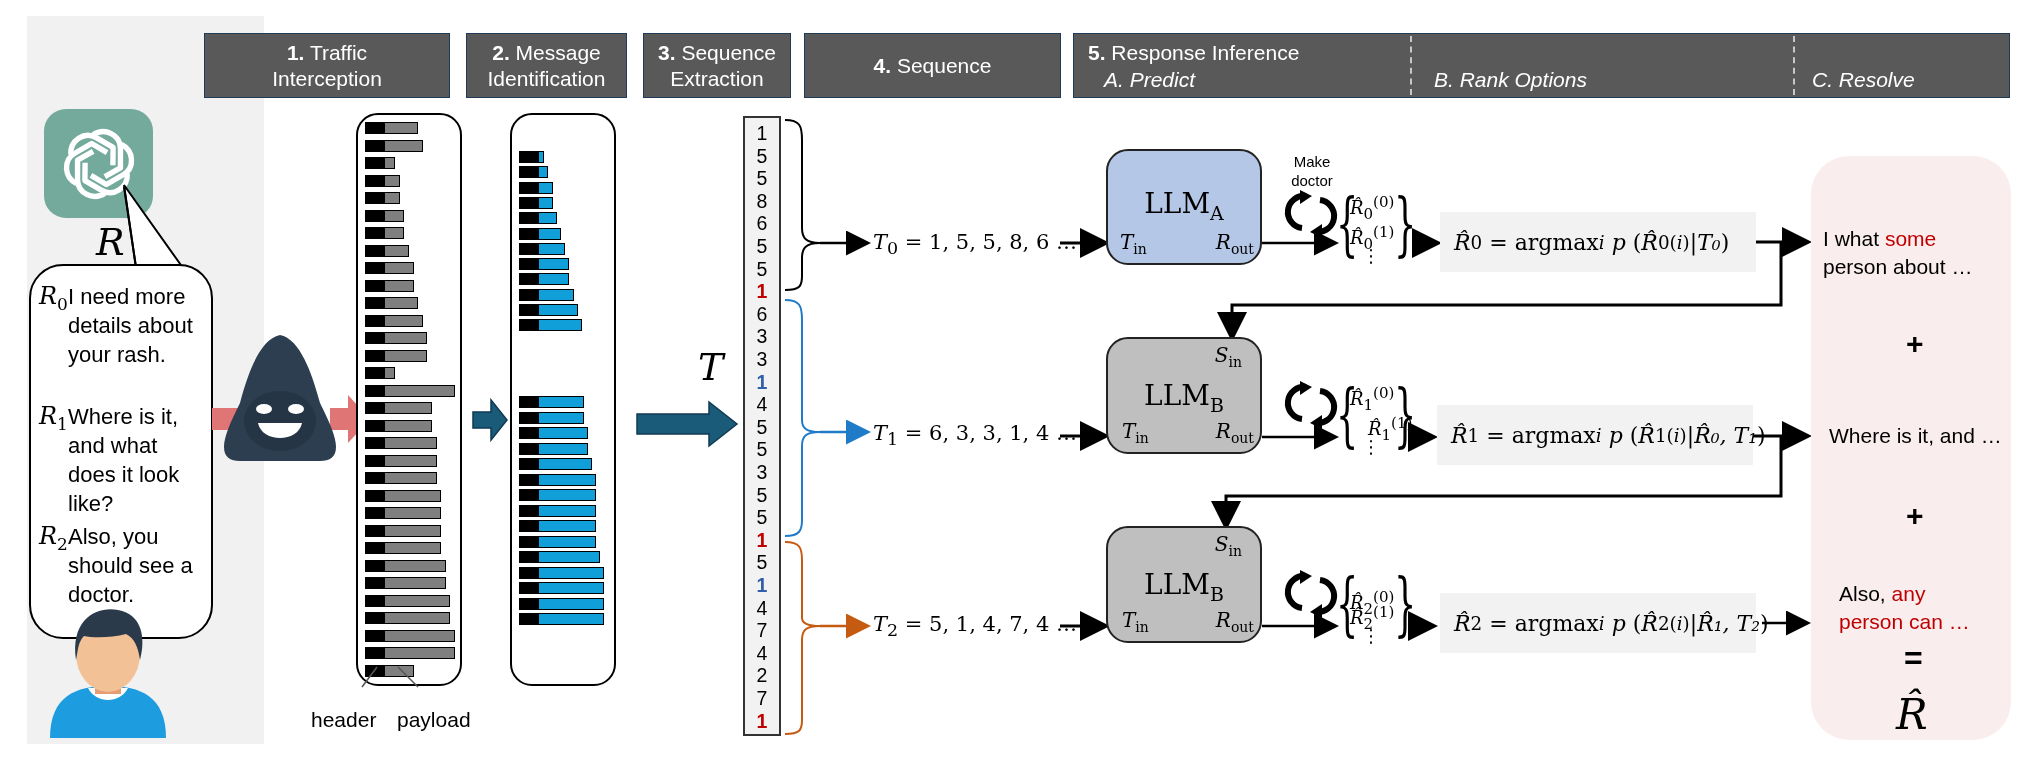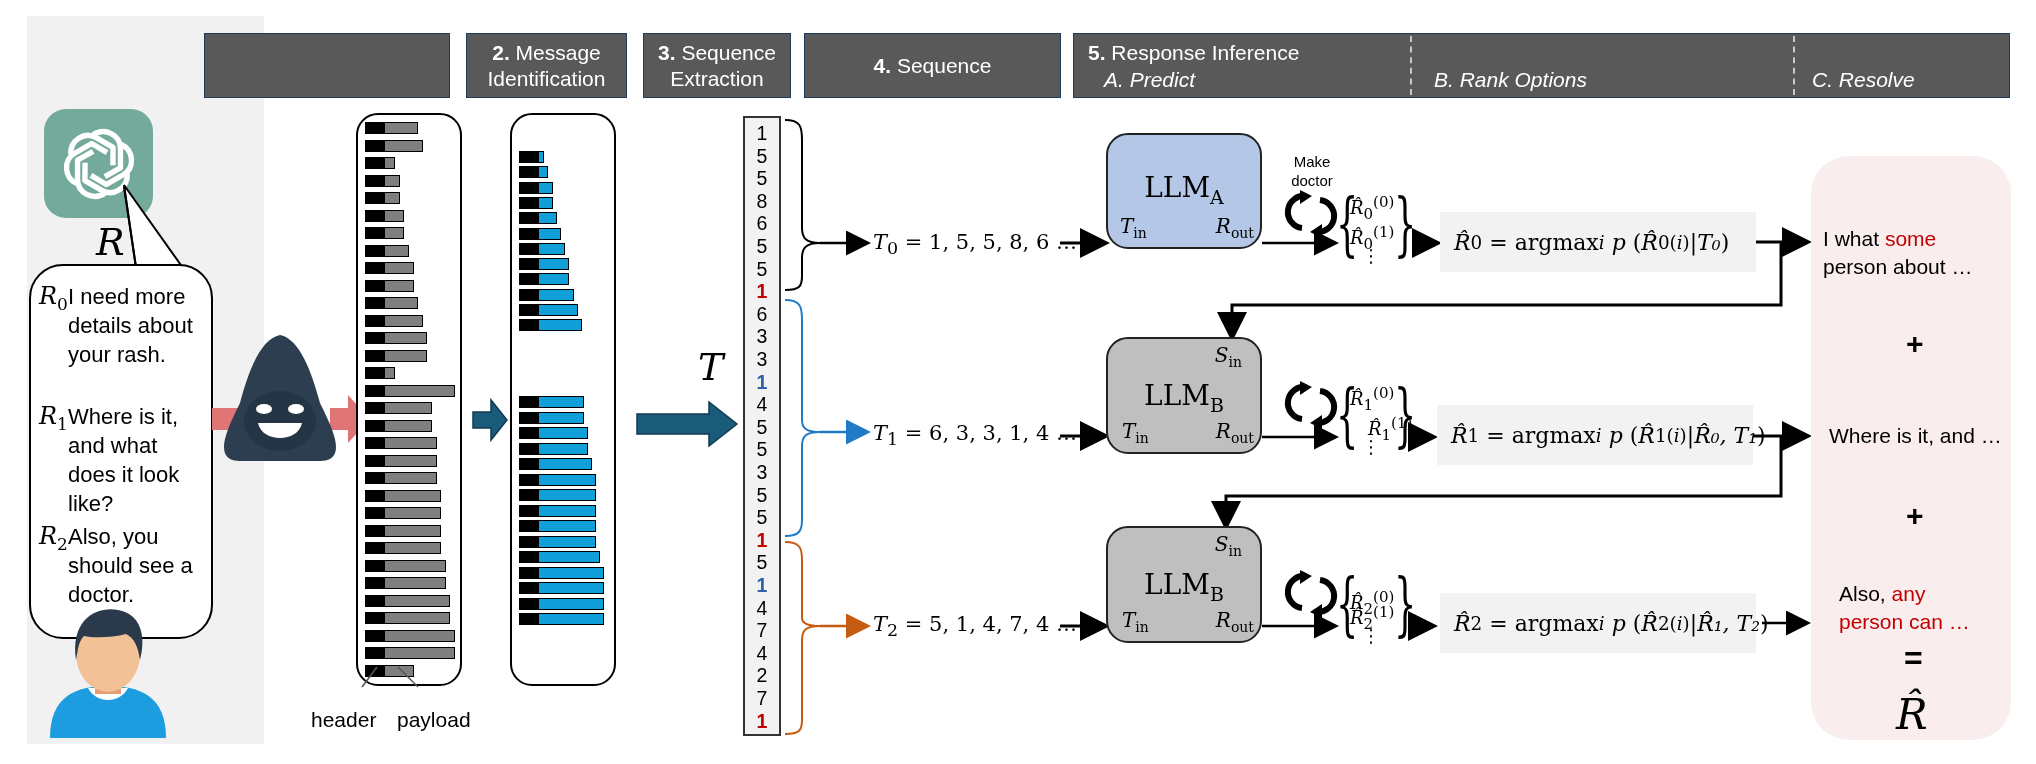--- a/index.html
+++ b/index.html
@@ -39,20 +39,22 @@
   .red { color:#c00000; }
   .opts { font-family:"DejaVu Serif", serif; font-size:18px; line-height:28px; }
   svg { overflow:visible; }
 </style>
 </head>
 <body>
 
 <div class="abs left-panel"></div>
 
 <div class="header" style="left:204px; width:246px;">
+  <div><b>1.</b> <span>Traffic</span></div>
+  <div>Interception</div>
 </div>
 <div class="header" style="left:466px; width:161px;">
   <div><b>2.</b> <span>Message</span></div>
   <div>Identification</div>
 </div>
 <div class="header" style="left:643px; width:148px;">
   <div><b>3.</b> <span>Sequence</span></div>
   <div>Extraction</div>
 </div>
 <div class="header" style="left:804px; width:257px;">
@@ -453,21 +455,21 @@
   <line x1="1762" y1="623" x2="1806" y2="623" stroke="#000" stroke-width="2.5" marker-end="url(#ah)"></line>
 
   <polyline points="1781,242 1781,305 1232,305 1232,336" fill="none" stroke="#000" stroke-width="3" marker-end="url(#ah)"></polyline>
   <polyline points="1781,436 1781,496 1226,496 1226,525" fill="none" stroke="#000" stroke-width="3" marker-end="url(#ah)"></polyline>
 </svg>
 
 <div class="abs eq" style="left:873px; top:230px;"><i>T</i><sub>0</sub> = <span>1, 5, 5, 8, 6 …</span></div>
 <div class="abs eq" style="left:873px; top:421px;"><i>T</i><sub>1</sub> = <span>6, 3, 3, 1, 4 …</span></div>
 <div class="abs eq" style="left:873px; top:612px;"><i>T</i><sub>2</sub> = <span>5, 1, 4, 7, 4 …</span></div>
 
-<div class="abs llm llm-a" style="left:1106px; top:133px; width:156px; height:116px;">
+<div class="abs llm llm-a" style="left:1106px; top:149px; width:156px; height:116px;">
   <div class="llm-title" style="top:36px;"><span>LLM</span><sub>A</sub></div>
   <div class="port" style="left:12px; bottom:6px;"><span>T</span><sub>in</sub></div>
   <div class="port" style="right:6px; bottom:6px;"><span>R</span><sub>out</sub></div>
 </div>
 <div class="abs llm llm-b" style="left:1106px; top:337px; width:156px; height:117px;">
   <div class="port" style="right:18px; top:4px;"><span>S</span><sub>in</sub></div>
   <div class="llm-title" style="top:40px;"><span>LLM</span><sub>B</sub></div>
   <div class="port" style="left:14px; bottom:6px;"><span>T</span><sub>in</sub></div>
   <div class="port" style="right:6px; bottom:6px;"><span>R</span><sub>out</sub></div>
 </div>

